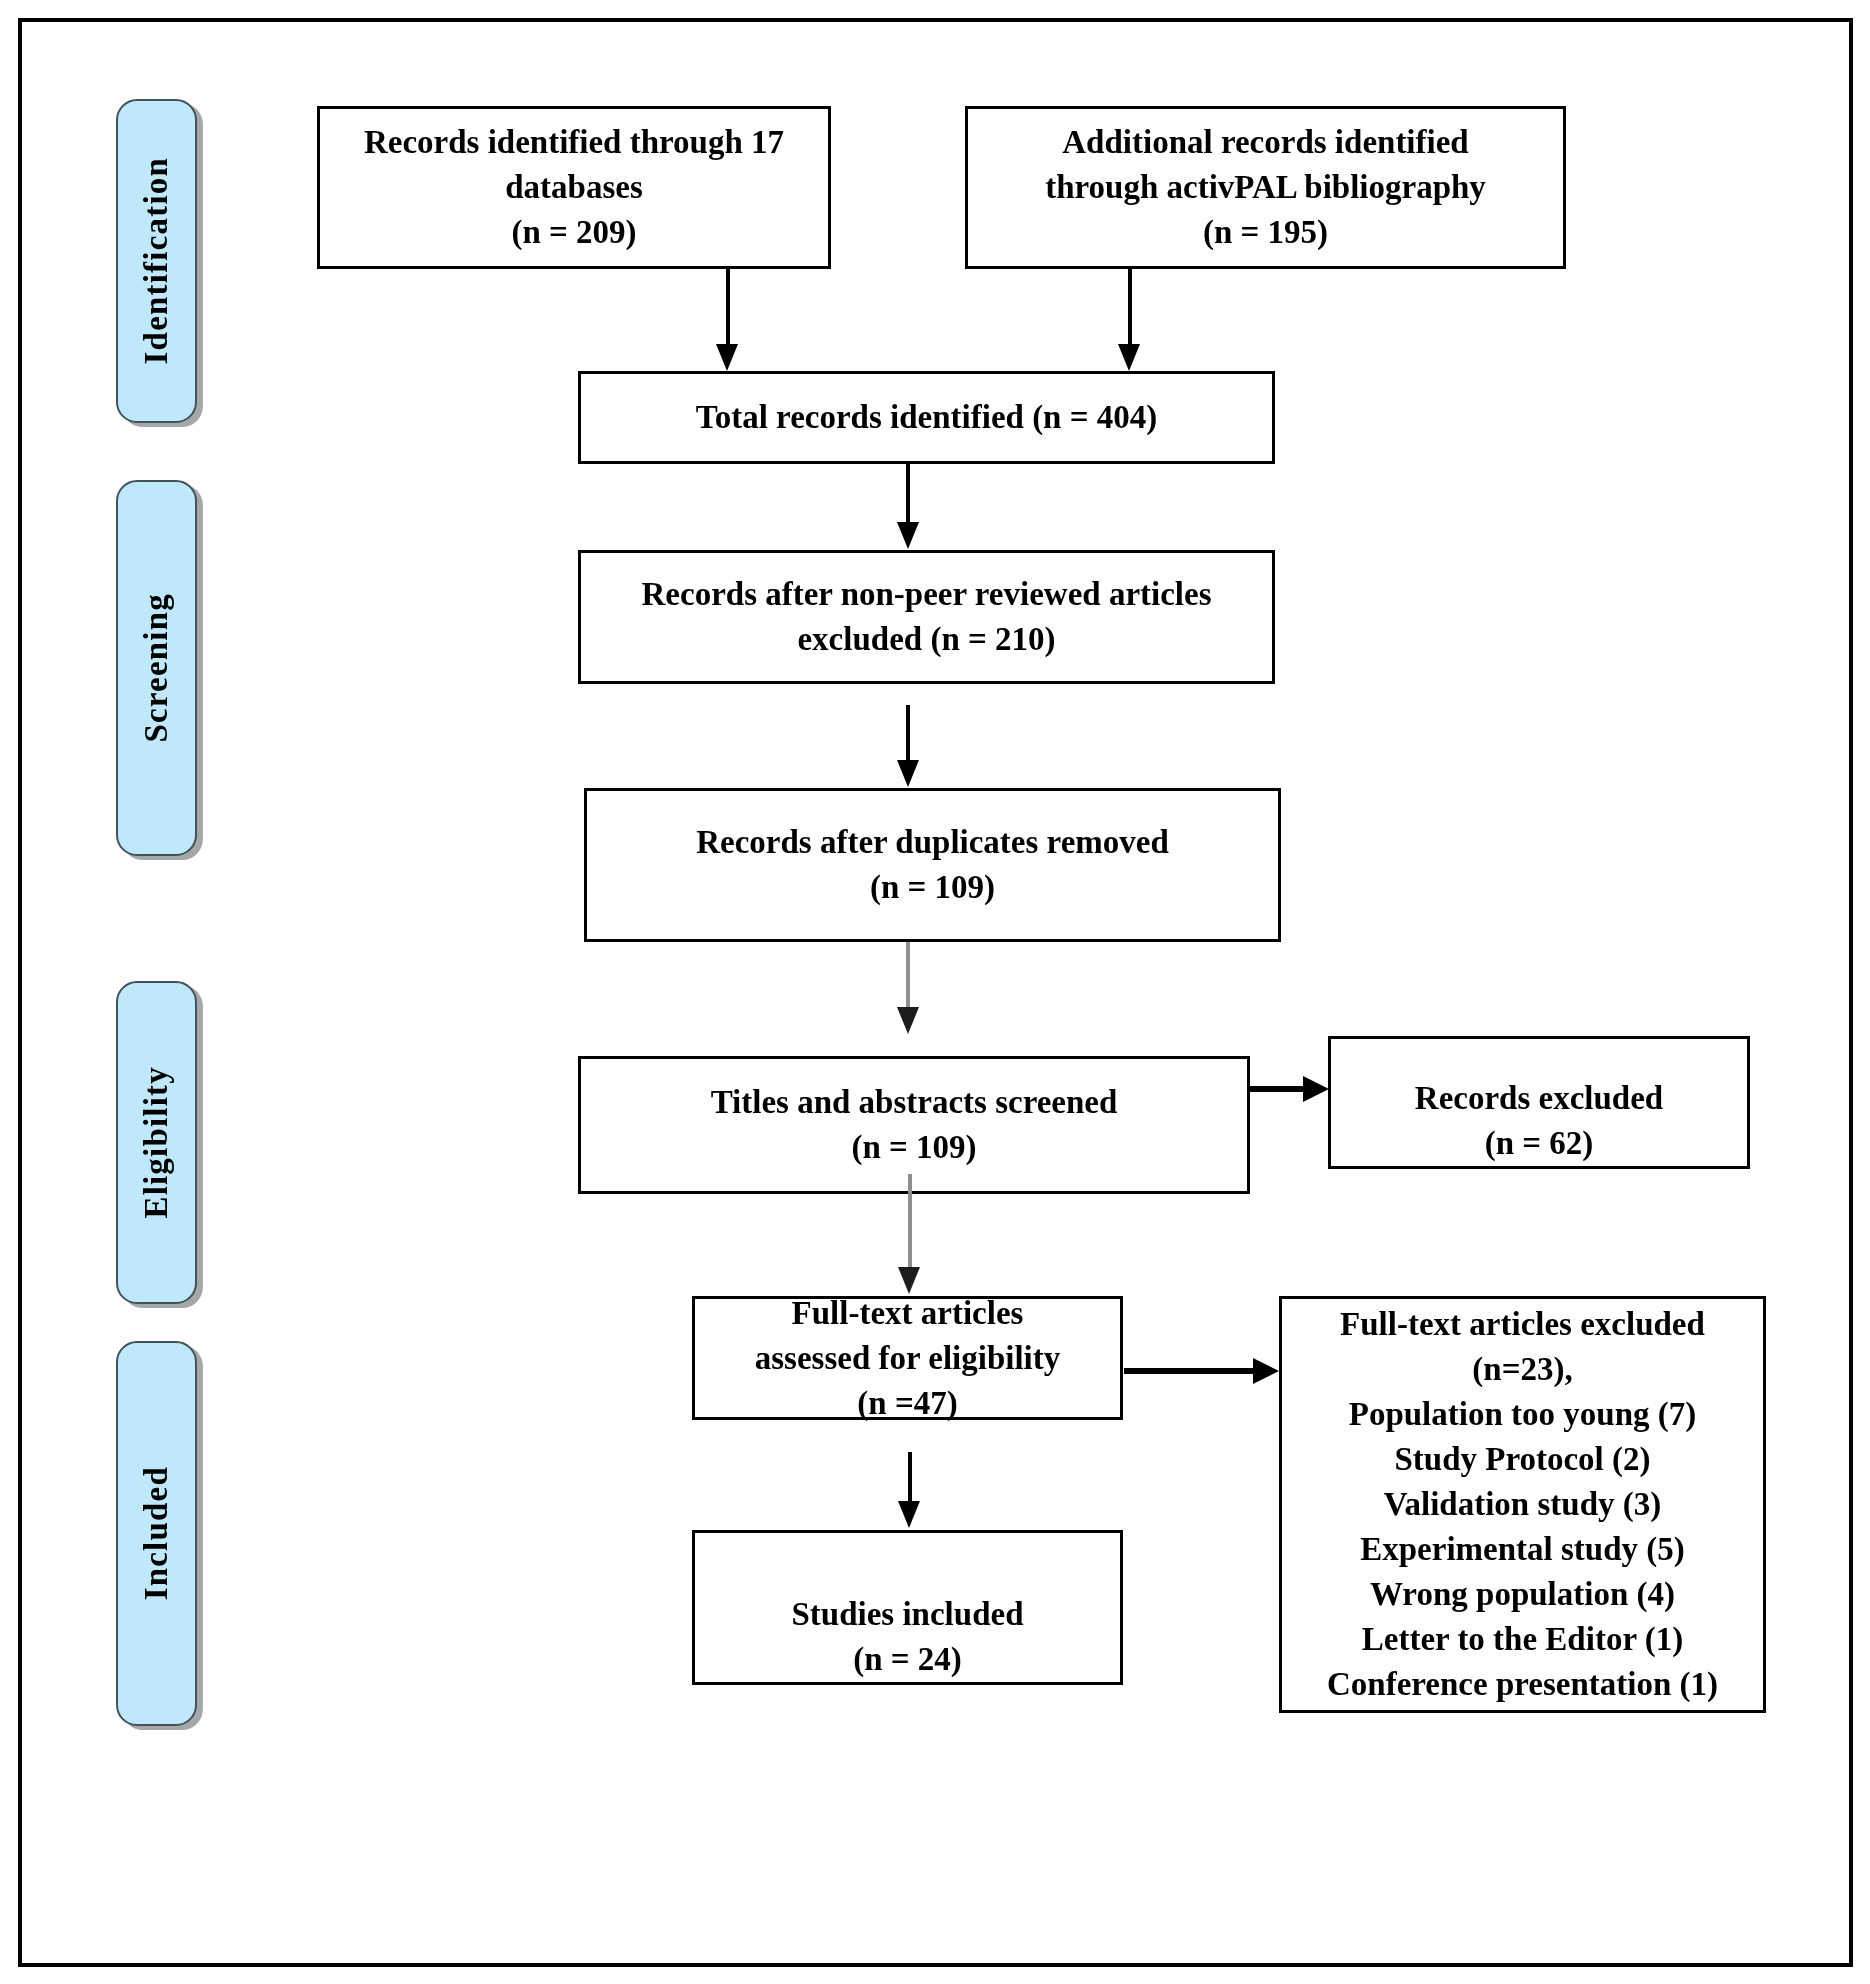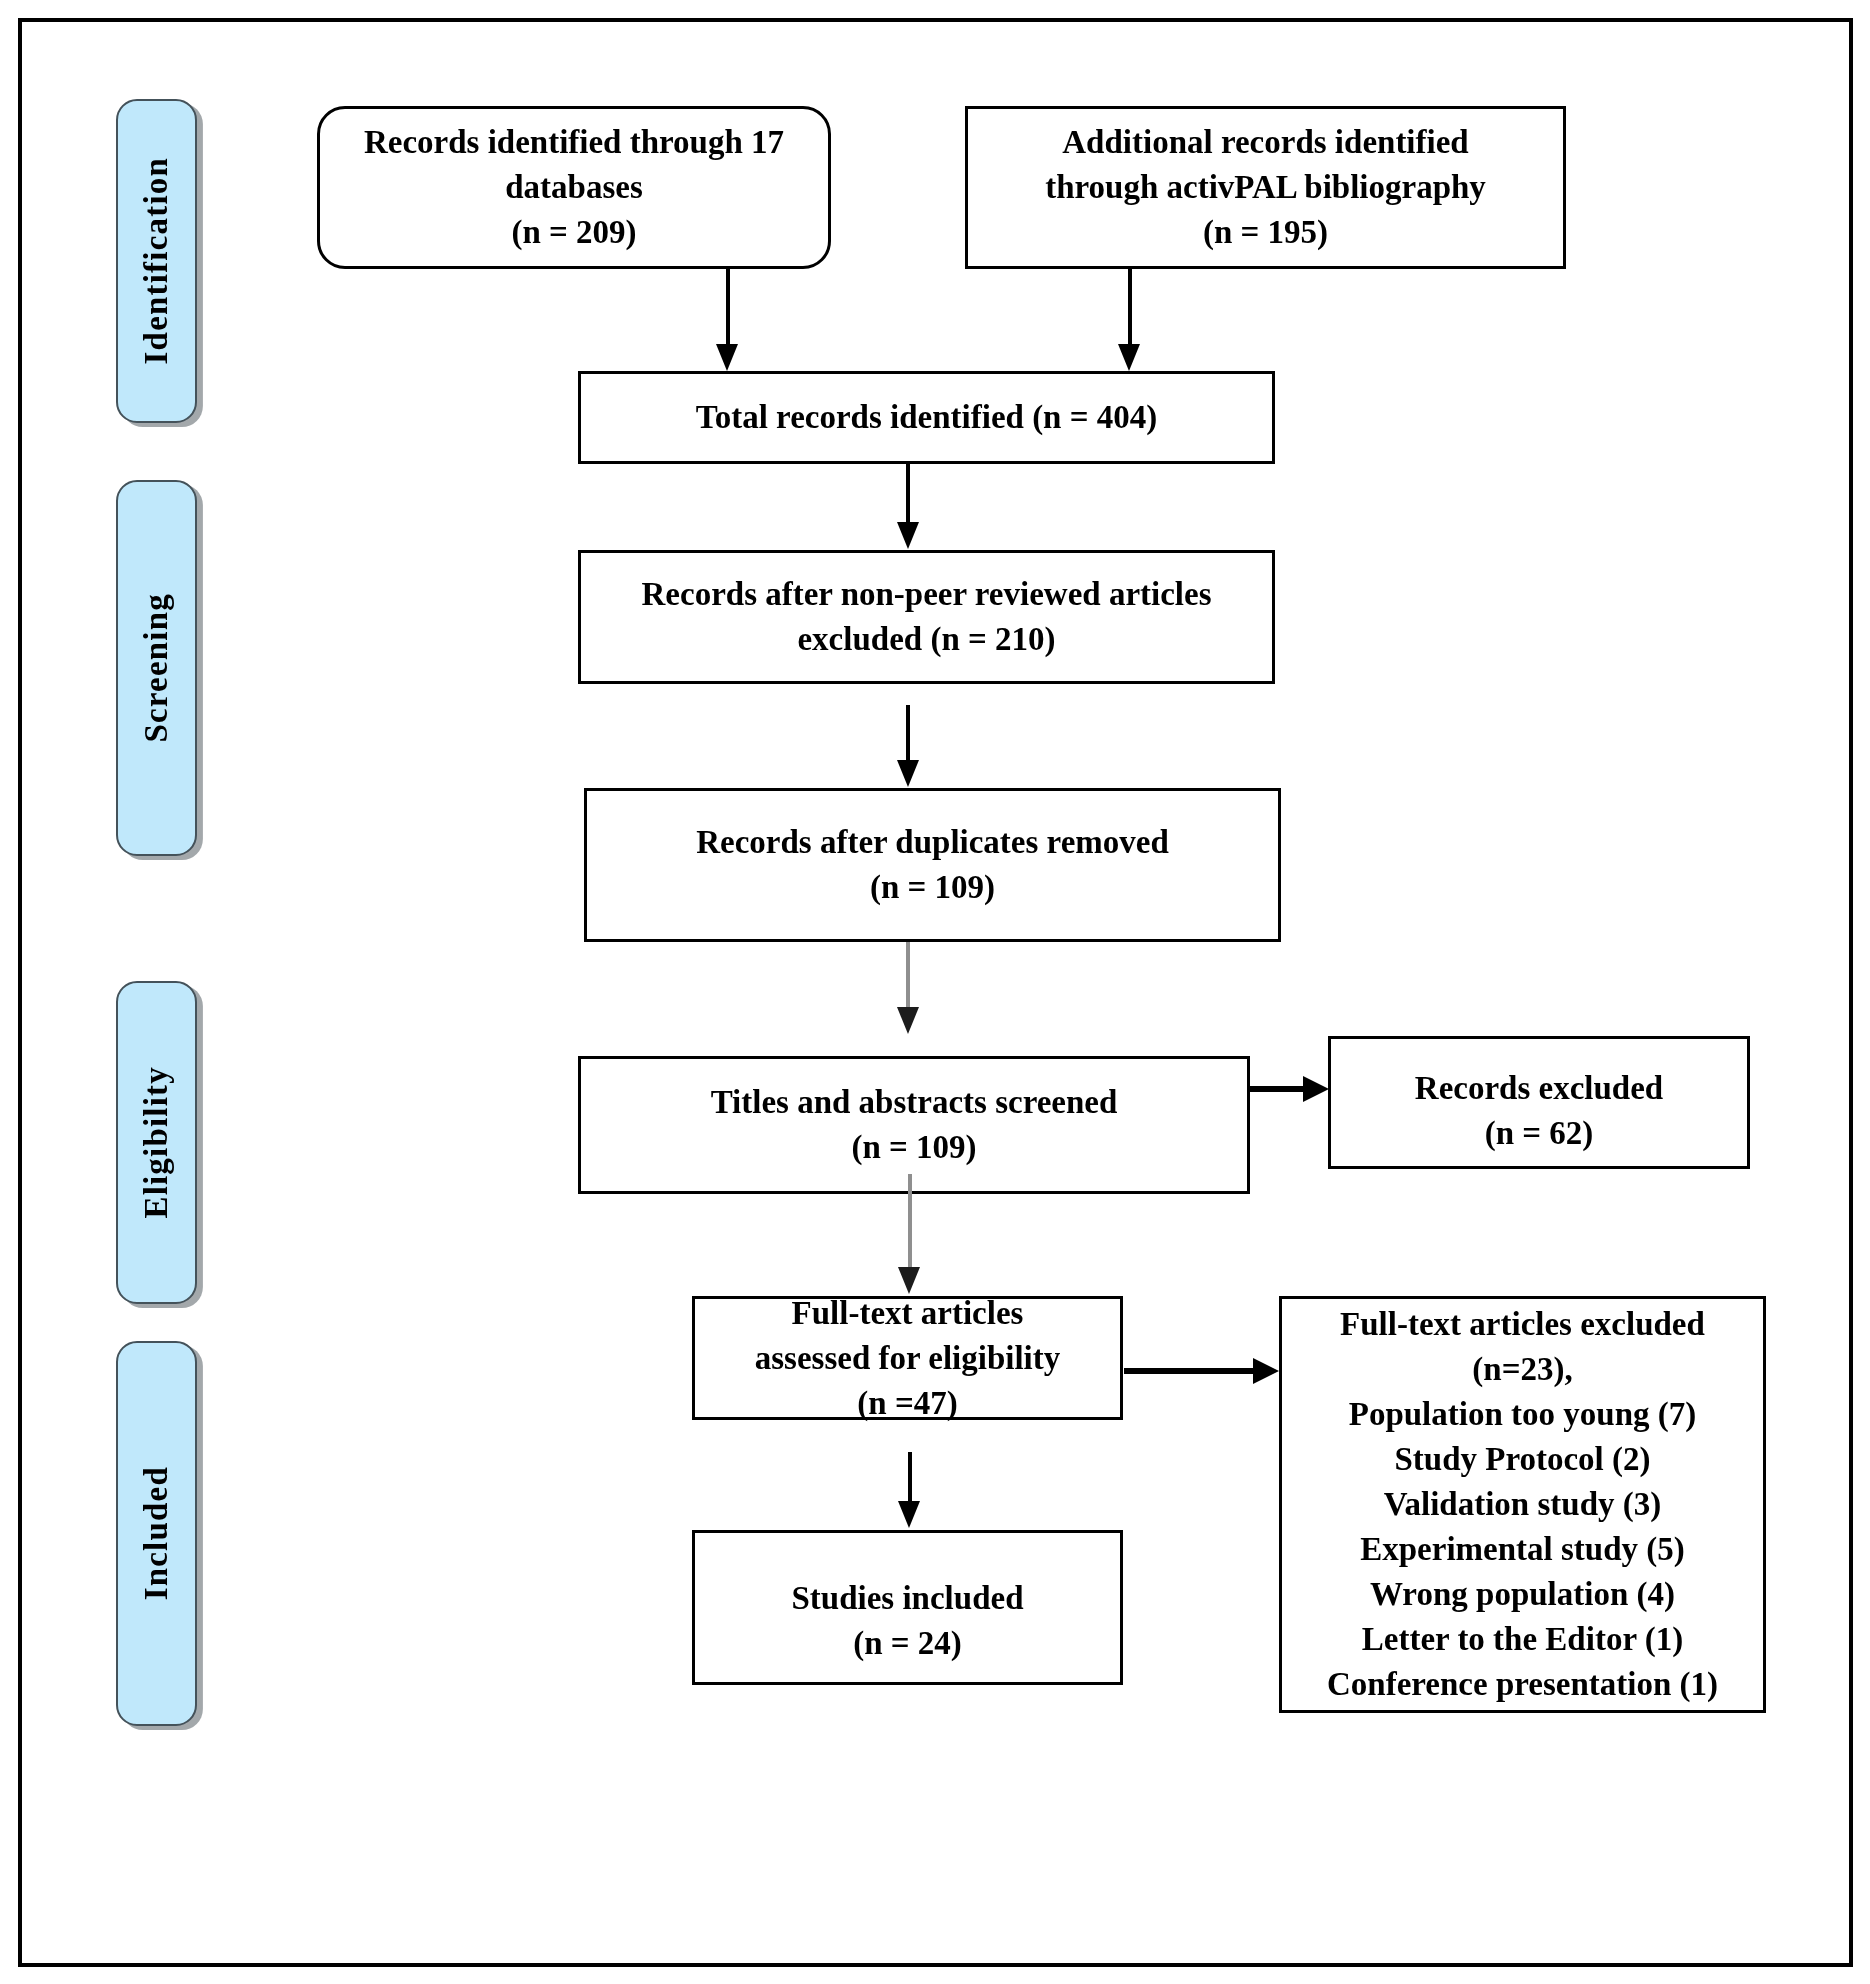--- a/index.html
+++ b/index.html
@@ -43,21 +43,21 @@
     align-items:center;justify-content:center;
     text-align:center;
     box-sizing:border-box;
   }
   .fbox .txt{
     white-space:pre-line;
     font-weight:bold;
     font-size:33px;
     line-height:45px;
   }
-  .fbox.top-align{justify-content:center;}
+  .fbox.top-align{justify-content:flex-end;}
   
   .stem-v{position:absolute;width:4.1px;background:#000;}
   .stem-v.gray{background:#8f8f8f;}
   .head-v{
     position:absolute;width:0;height:0;
     border-left:11px solid transparent;
     border-right:11px solid transparent;
     border-top:27px solid #000;
   }
   .head-v.dark{border-top-color:#1c1c1c;}
@@ -82,21 +82,21 @@
   <div class="slabel" style="top:480px;height:372px;">
     <span class="rot">Screening</span>
   </div>
   <div class="slabel" style="top:981px;height:319px;">
     <span class="rot">Eligibility</span>
   </div>
   <div class="slabel" style="top:1341px;height:381px;">
     <span class="rot">Included</span>
   </div>
 
-  <div class="fbox" style="left:317px;top:106px;width:514px;height:163px;border-radius:28px;">
+  <div class="fbox" style="left:317px;top:106px;width:514px;height:163px;">
     <span class="txt">Records identified through 17
 databases
 (n = 209)</span>
   </div>
 
   <div class="fbox" style="left:965px;top:106px;width:601px;height:163px;">
     <span class="txt">Additional records identified
 through activPAL bibliography
 (n = 195)</span>
   </div>

